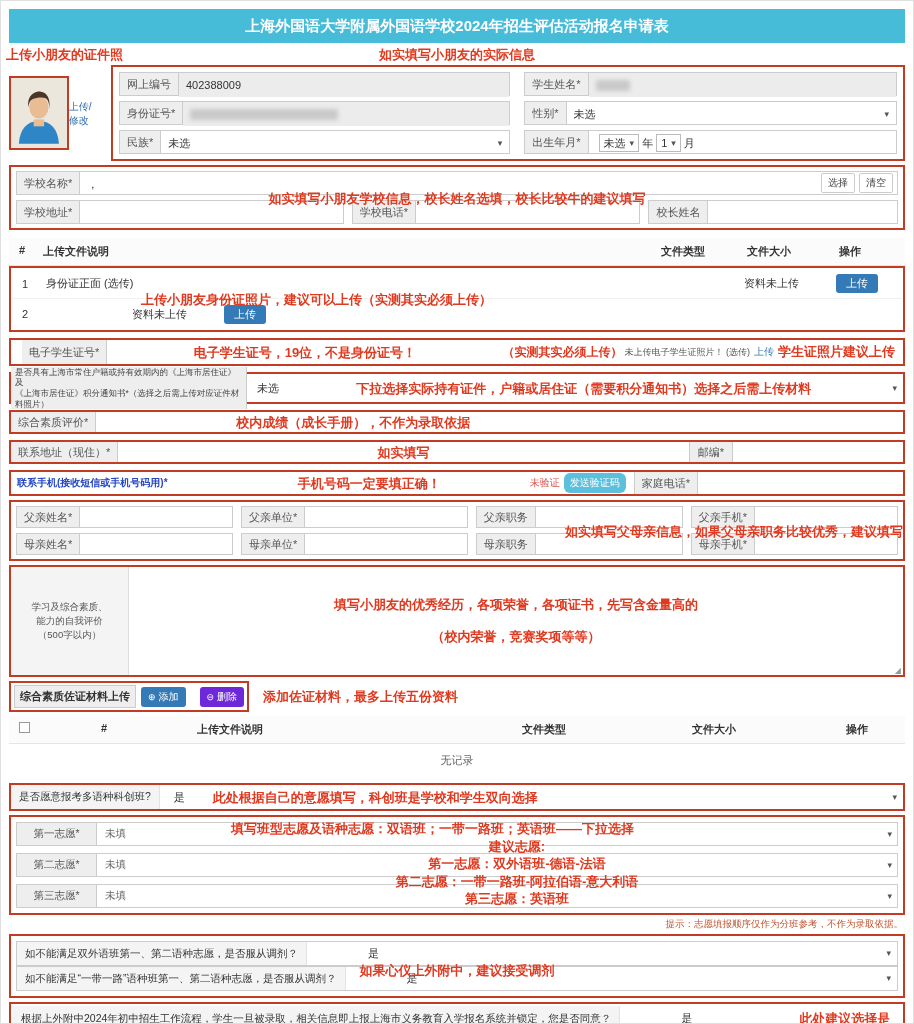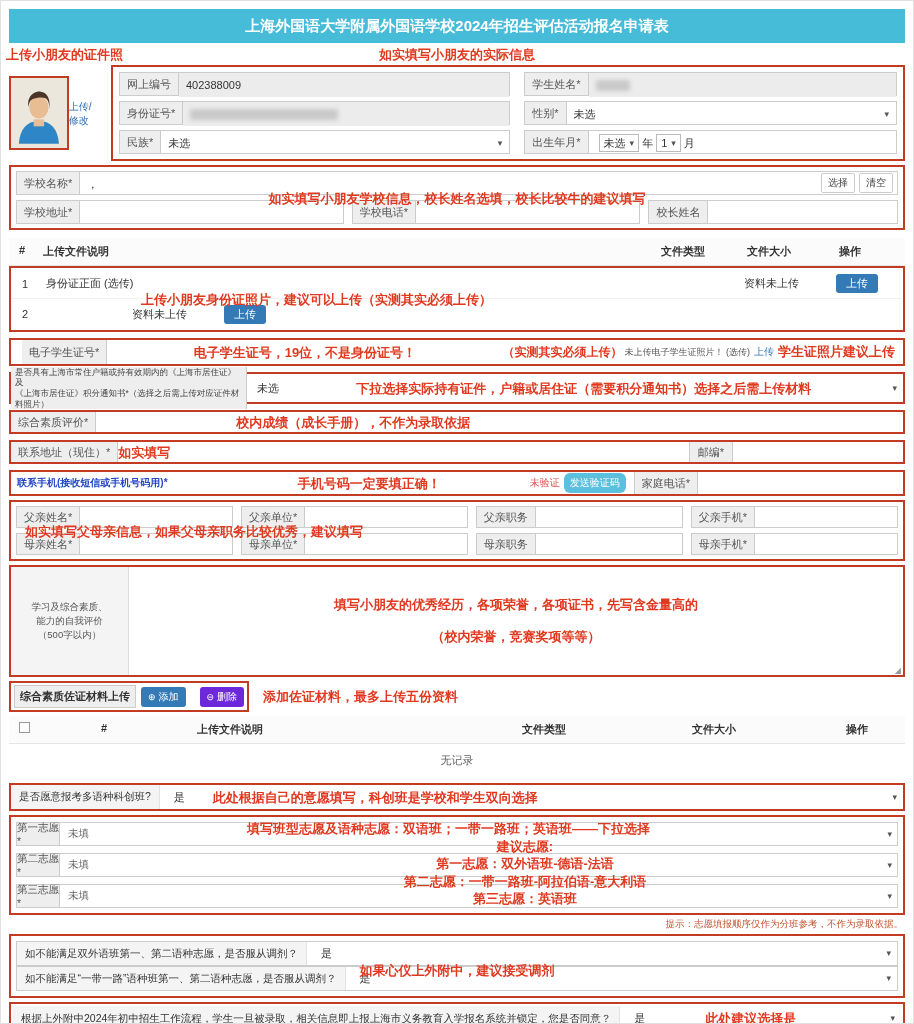--- a/index.html
+++ b/index.html
@@ -81,21 +81,21 @@
   .phone-label { width: 198px; font-size: 10px; font-weight: bold; color: #2446c7;
                  display: flex; align-items: center; padding: 0 6px; white-space: nowrap; }
   .badge-unverified { color: #d9534f; font-size: 10px; margin-right: 4px; white-space: nowrap; }
   .btn-cyan { background: #5bc0de; color: #fff; font-size: 10px; padding: 3px 6px;
               border: none; border-radius: 6px; cursor: pointer; white-space: nowrap; }
 
   .parents { margin: 4px 8px 0; padding: 4px 5px; position: relative; }
   .parents .prow { display: flex; gap: 8px; margin-bottom: 5px; }
   .parents .prow:last-child { margin-bottom: 0; }
   .parents .ig { flex: 1; height: 22px; }
-  .parents-anno { position: absolute; left: 14px; right: 0; top: 21px; text-align: left; z-index: 2; pointer-events: none; }
+  .parents-anno { position: absolute; left: 14px; right: 0; top: 21px; text-align: right; z-index: 2; pointer-events: none; }
 
   .selfeval { margin: 4px 8px 0; display: flex; height: 112px; }
   .se-label { width: 118px; background: #f4f4f4; border-right: 1px solid #ddd; font-size: 9.5px;
               color: #555; display: flex; flex-direction: column; justify-content: center;
               align-items: center; text-align: center; line-height: 1.5; }
   .se-area { flex: 1; position: relative; background: #fff; display: flex; flex-direction: column;
              align-items: center; justify-content: center; gap: 14px; }
   .resize-handle { position: absolute; right: 2px; bottom: 0; color: #999; font-size: 8px; }
 
   .evidence { margin: 4px 8px 0; display: flex; align-items: center; }
@@ -122,31 +122,31 @@
   .q-label { background: #f4f4f4; height: 100%; display: flex; align-items: center;
              padding: 0 8px; font-size: 10.5px; color: #333; border-right: 1px solid #e3e3e3;
              white-space: nowrap; }
   .q-val { padding-left: 14px; font-size: 11px; color: #333; }
   .kc-anno { margin-left: 28px; }
 
   .volunteers { margin: 4px 8px 0; padding: 5px; position: relative; }
   .v-row { display: flex; align-items: center; border: 1px solid #ccc; height: 24px;
            background: #fff; margin-bottom: 7px; }
   .v-row:last-child { margin-bottom: 0; }
-  .v-label { width: 43px; background: #eee; border-right: 1px solid #ccc; font-size: 10.5px;
+  .v-label { width: 80px; background: #eee; border-right: 1px solid #ccc; font-size: 10.5px;
              color: #555; display: flex; align-items: center; justify-content: center; height: 100%; }
   .v-val { flex: 1; font-size: 10.5px; color: #666; padding-left: 8px; display: flex; align-items: center; }
-  .v-annos { position: absolute; left: 166px; right: 30px; top: 3px; text-align: center;
+  .v-annos { position: absolute; left: 150px; right: 30px; top: 3px; text-align: center;
              z-index: 2; pointer-events: none; line-height: 17.5px; }
   .v-annos .l1 { text-align: left; padding-left: 70px; }
 
   .hint { text-align: right; margin: 3px 10px 0; font-size: 9.5px; color: #c0532f; }
 
   .qbox { margin: 3px 8px 0; padding: 5px; position: relative; }
-  .q-row { display: flex; align-items: center; border: 1px solid #ccc; height: 25px; background: #fff; }
+  .q-row { display: flex; align-items: center; border: 1px solid #ccc; height: 25px; background: #fff; gap: 47px; }
   .qbox .q-row:first-child { margin-bottom: 12px; }
   .q12-anno { position: absolute; left: 0; right: 0; top: 26px; text-align: center; z-index: 2; pointer-events: none; }
   .qsingle { margin: 4px 8px 0; padding: 2px; }
   .qsingle .q-row { border: 1px solid #ccc; }
   .q-anno-inline { margin-left: 60px; }
 </style>
 </head>
 <body>
 
 <div class="page">
@@ -301,21 +301,21 @@
     <span class="chev" style="padding-right:6px">▾</span>
   </div>
 
   <div class="line-row redbox" style="height:24px">
     <span class="ig-label" style="height:100%">综合素质评价*</span>
     <span style="flex:1;padding-left:140px"><span class="anno">校内成绩（成长手册），不作为录取依据</span></span>
   </div>
 
   <div class="line-row redbox" style="height:24px">
     <span class="ig-label" style="height:100%">联系地址（现住）*</span>
-    <span style="flex:1;text-align:left"><span class="anno">如实填写</span></span>
+    <span style="flex:1;text-align:center"><span class="anno">如实填写</span></span>
     <span class="addr-zip-label" style="height:100%">邮编*</span>
     <span style="width:170px"></span>
   </div>
 
   <div class="line-row redbox phone">
     <span class="phone-label">联系手机(接收短信或手机号码用)*</span>
     <span style="flex:1;text-align:center"><span class="anno">手机号码一定要填正确！</span></span>
     <span class="badge-unverified">未验证</span>
     <button class="btn-cyan">发送验证码</button>
     <span class="ig-label" style="height:100%;margin-left:8px;border-left:1px solid #ccc">家庭电话*</span>

